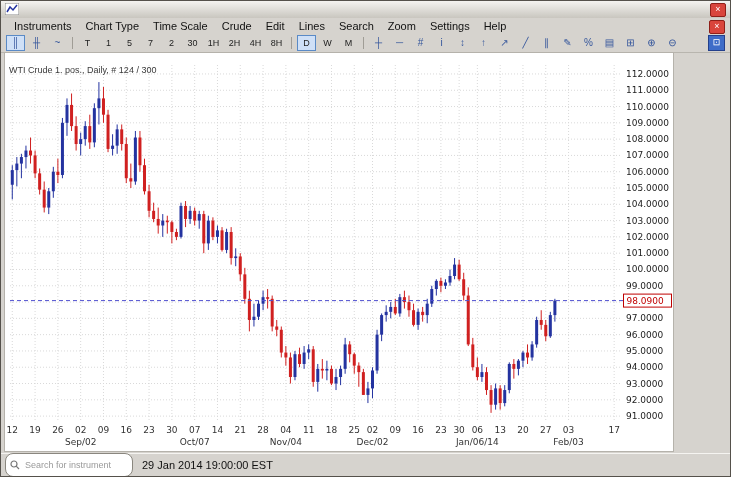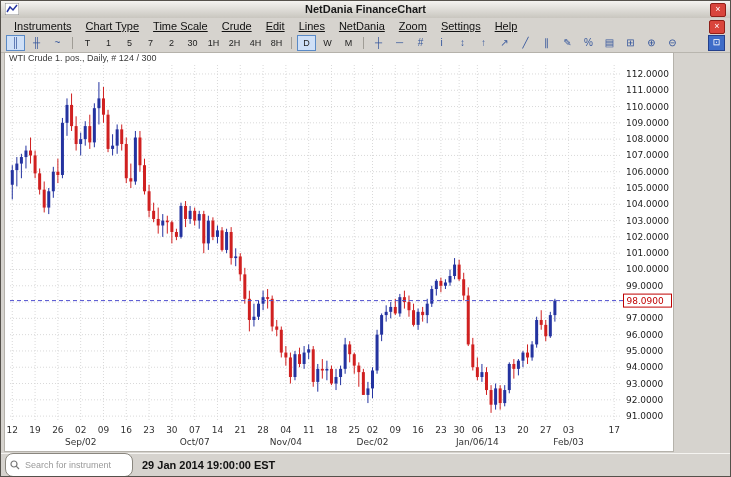--- a/index.html
+++ b/index.html
@@ -7,68 +7,67 @@
           box-sizing:border-box;font-family:"Liberation Sans",sans-serif;overflow:hidden;}
   .titlebar{position:absolute;top:0;left:0;right:0;height:17px;
             background:linear-gradient(#f4f3f0,#c9c6bf);border-bottom:1px solid #9a978f;}
   .window-title{position:absolute;left:0;right:0;top:2px;text-align:center;
                 font-size:11px;font-weight:bold;color:#1a1a1a;}
   .app-icon{position:absolute;left:4px;top:2px;width:14px;height:12px;}
   .red-btn{position:absolute;width:14px;height:12px;background:#d9453c;border:1px solid #8f1f18;
            color:#fff;font-size:9px;line-height:11px;text-align:center;border-radius:2px;cursor:default;}
   .menubar{position:absolute;top:17px;left:0;right:0;height:16px;background:#d6d3ce;}
   .menu-items{display:flex;align-items:center;height:100%;padding-left:6px;font-size:11px;color:#111;}
-  .menu-item{padding:1px 7px;white-space:nowrap;text-decoration:underline;}
+  .menu-item{padding:1px 7px;white-space:nowrap;}
   .toolbar{position:absolute;top:33px;left:0;right:0;height:18px;background:#d6d3ce;
            border-bottom:1px solid #b8b5ae;}
   .tool-items{display:flex;align-items:center;height:100%;padding-left:4px;}
   .tb{min-width:13px;height:14px;line-height:14px;text-align:center;font-size:9px;color:#222;
       padding:0 2px;border:1px solid transparent;margin:0 1px;}
   .tb.icon{color:#35569c;font-size:10px;}
   .tb.sel{background:#cfe0f7;border:1px solid #5a8ac6;}
   .tb-sep{width:1px;height:12px;background:#a09d96;margin:0 4px;}
   .dock-btn{position:absolute;right:5px;top:1px;width:15px;height:14px;background:#3e6cc8;
             border:1px solid #24408c;color:#fff;font-size:9px;line-height:13px;text-align:center;}
   .chart-panel{position:absolute;top:51px;left:3px;width:670px;height:400px;background:#fff;
                border:1px solid #b5b2ab;box-sizing:border-box;}
-  .instrument-label{position:absolute;top:0;left:4px;font-size:9px;color:#3a3a3a;z-index:2;}
+  .instrument-label{position:absolute;top:12px;left:4px;font-size:9px;color:#3a3a3a;z-index:2;}
   .chart-panel svg{position:absolute;top:0;left:0;}
   svg text{font-family:"DejaVu Sans",sans-serif;}
   .statusbar{position:absolute;left:0;right:0;top:452px;height:22px;background:#d6d3ce;
              border-top:1px solid #f5f4f1;display:flex;align-items:center;gap:9px;padding-left:4px;}
   .search-box{width:128px;height:24px;background:#fff;border:1px solid #8a877f;border-radius:8px;
               display:flex;align-items:center;gap:3px;padding-left:4px;box-sizing:border-box;}
   .search-box input{border:none;outline:none;background:transparent;font-size:9px;width:100px;
                     font-family:"Liberation Sans",sans-serif;color:#333;}
   .search-box input::placeholder{color:#9a9a9a;}
-  .timestamp{font-size:11px;font-weight:bold;color:#111;}
+  .timestamp{font-size:11px;font-weight:normal;color:#111;}
 </style>
 </head>
 <body>
 
 <div class="window">
 
   <div class="titlebar">
     <svg class="app-icon" viewBox="0 0 14 12">
       <rect x="0" y="0" width="14" height="12" fill="#ffffff" stroke="#888" stroke-width="1"></rect>
       <polyline points="2,9 5,4 8,7 12,2" fill="none" stroke="#2433a0" stroke-width="1.5"></polyline>
     </svg>
-    <div class="window-title">NetDania FinanceChart</div>
     <div class="red-btn" style="right:4px;top:2px;">×</div>
   </div>
 
   <div class="menubar">
     <div class="menu-items">
         <div class="menu-item">Instruments</div>
         <div class="menu-item">Chart Type</div>
         <div class="menu-item">Time Scale</div>
         <div class="menu-item">Crude</div>
         <div class="menu-item">Edit</div>
         <div class="menu-item">Lines</div>
-        <div class="menu-item">NetDania</div>
+        <div class="menu-item">Search</div>
         <div class="menu-item">Zoom</div>
         <div class="menu-item">Settings</div>
         <div class="menu-item">Help</div>
       </div>
     <div class="red-btn" style="right:5px;top:2px;">×</div>
   </div>
 
   <div class="toolbar">
     <div class="tool-items">
         <div class="tb sel icon">║</div>

